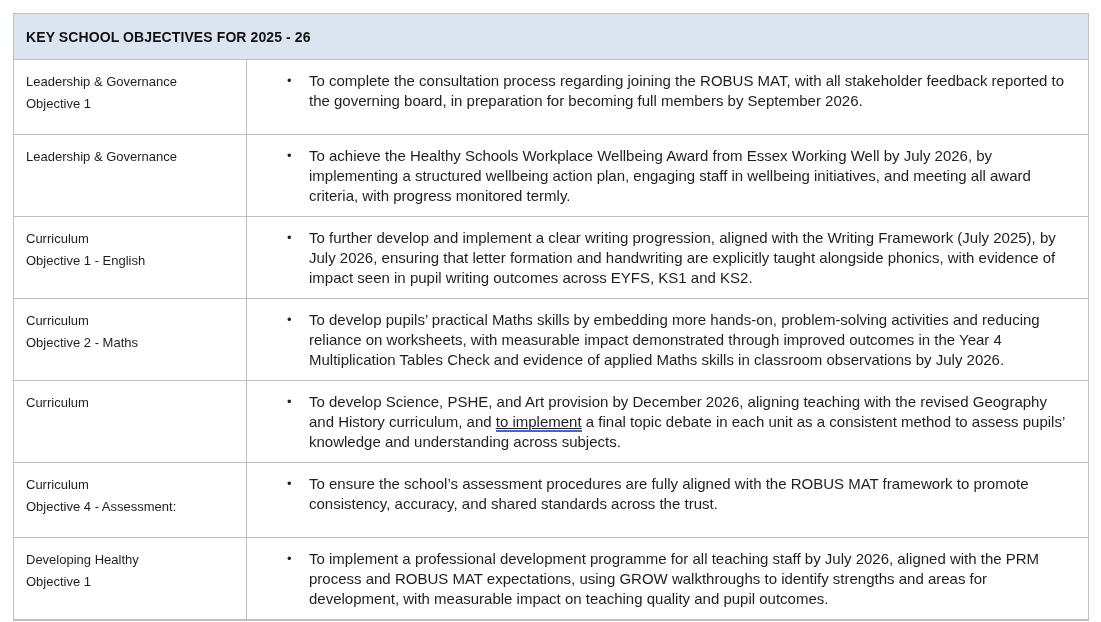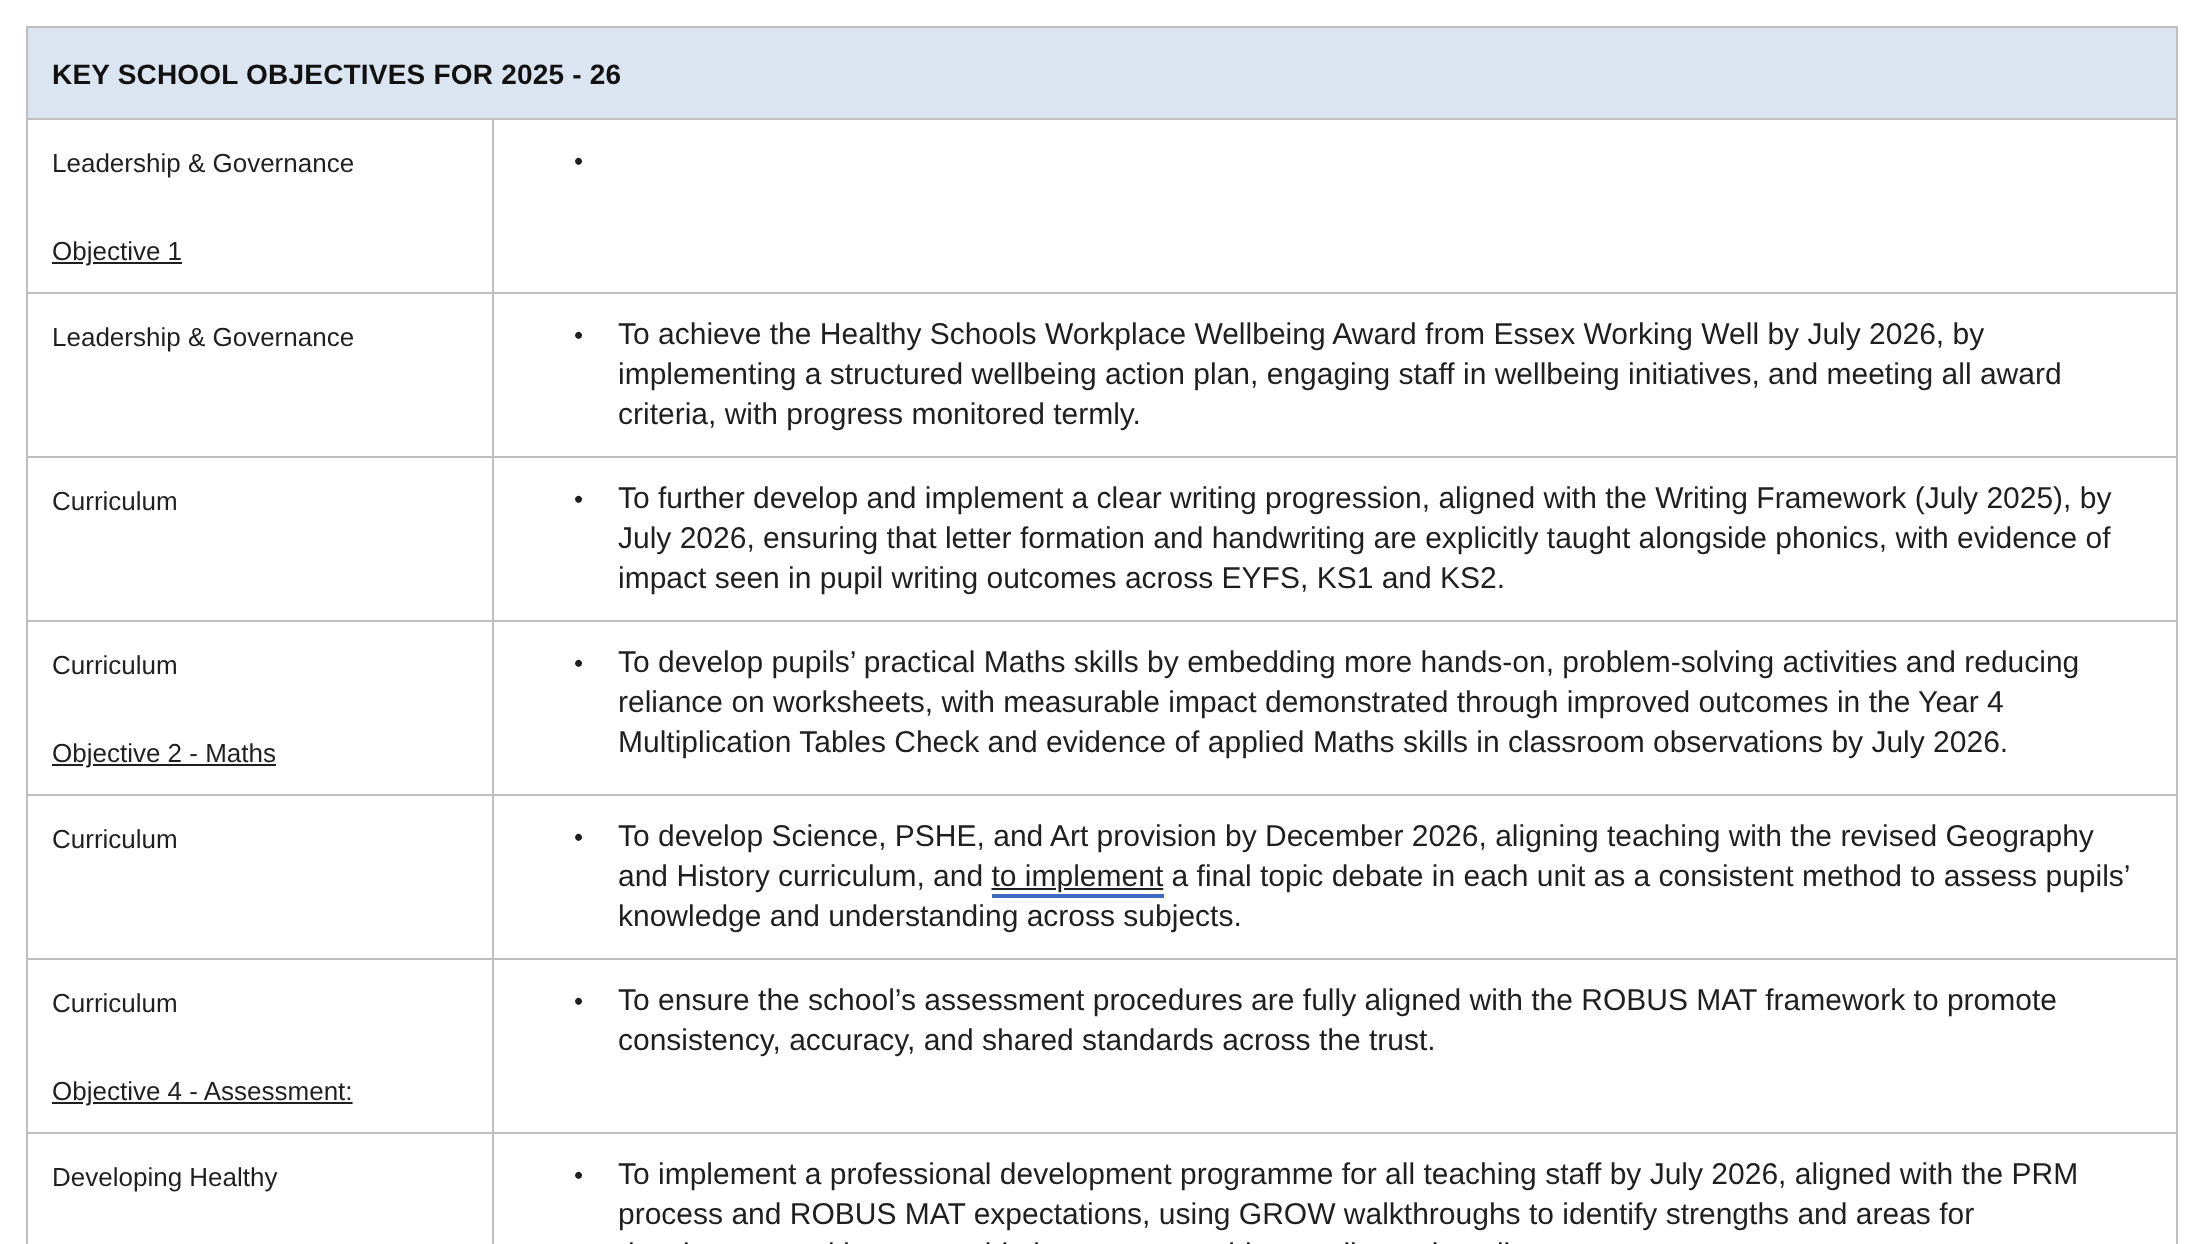--- a/index.html
+++ b/index.html
@@ -39,21 +39,21 @@
   }
   .row:last-child{border-bottom:1px solid var(--border);}
   .cell-left{
     width:233px;
     flex:0 0 233px;
     border-right:1px solid var(--border);
     padding:12px 10px 10px 12px;
     font-size:13px;
     line-height:20px;
   }
-  .cell-left .obj{margin-top:24px;text-decoration:underline;}
+  .cell-left .obj{margin-top:2px;}
   .cell-right{
     flex:1 1 auto;
     display:flex;
     align-items:flex-start;
     padding:11px 20px 10px 40px;
     font-size:15px;
     line-height:20px;
   }
   .bullet{
     flex:0 0 22px;
@@ -76,36 +76,38 @@
       <span>KEY SCHOOL OBJECTIVES FOR 2025 - 26</span>
     </div>
     <div id="rows">
   <div class="row">
     <div class="cell-left">
       <div class="cat">Leadership &amp; Governance</div>
       <div class="obj">Objective 1</div>
     </div>
     <div class="cell-right">
       <span class="bullet">•</span>
+      <div class="btext"><span>To complete the consultation process regarding joining the ROBUS MAT, with all stakeholder feedback reported to the governing board, in preparation for becoming full members by September 2026.</span></div>
     </div>
   </div>
 
   <div class="row">
     <div class="cell-left">
       <div class="cat">Leadership &amp; Governance</div>
     </div>
     <div class="cell-right">
       <span class="bullet">•</span>
       <div class="btext"><span>To achieve the Healthy Schools Workplace Wellbeing Award from Essex Working Well by July 2026, by implementing a structured wellbeing action plan, engaging staff in wellbeing initiatives, and meeting all award criteria, with progress monitored termly.</span></div>
     </div>
   </div>
 
   <div class="row">
     <div class="cell-left">
       <div class="cat">Curriculum</div>
+      <div class="obj">Objective 1 - English</div>
     </div>
     <div class="cell-right">
       <span class="bullet">•</span>
       <div class="btext"><span>To further develop and implement a clear writing progression, aligned with the Writing Framework (July 2025), by July 2026, ensuring that letter formation and handwriting are explicitly taught alongside phonics, with evidence of impact seen in pupil writing outcomes across EYFS, KS1 and KS2.</span></div>
     </div>
   </div>
 
   <div class="row">
     <div class="cell-left">
       <div class="cat">Curriculum</div>

